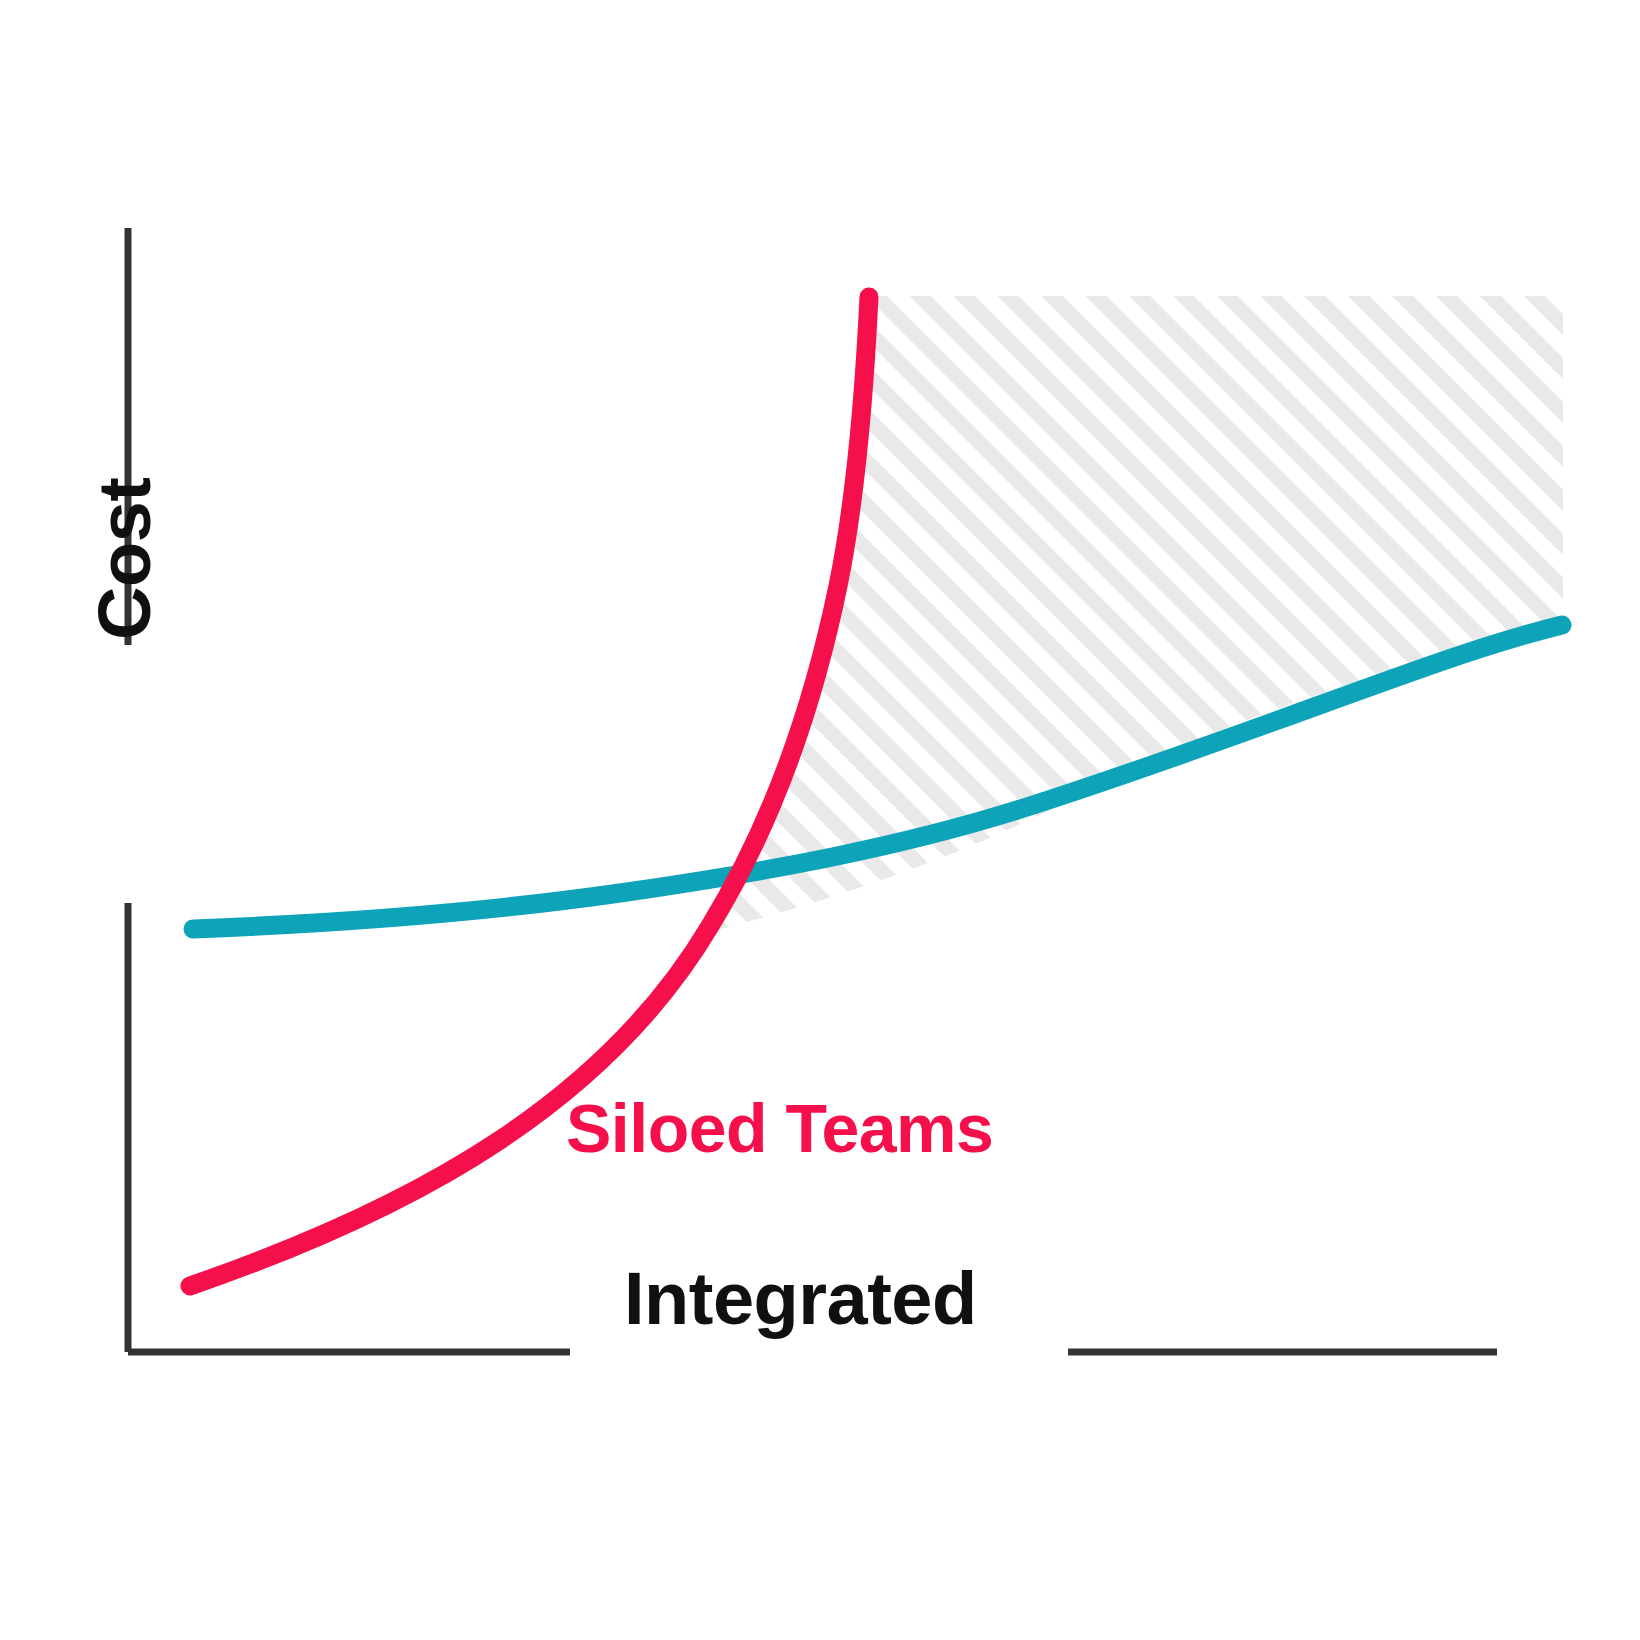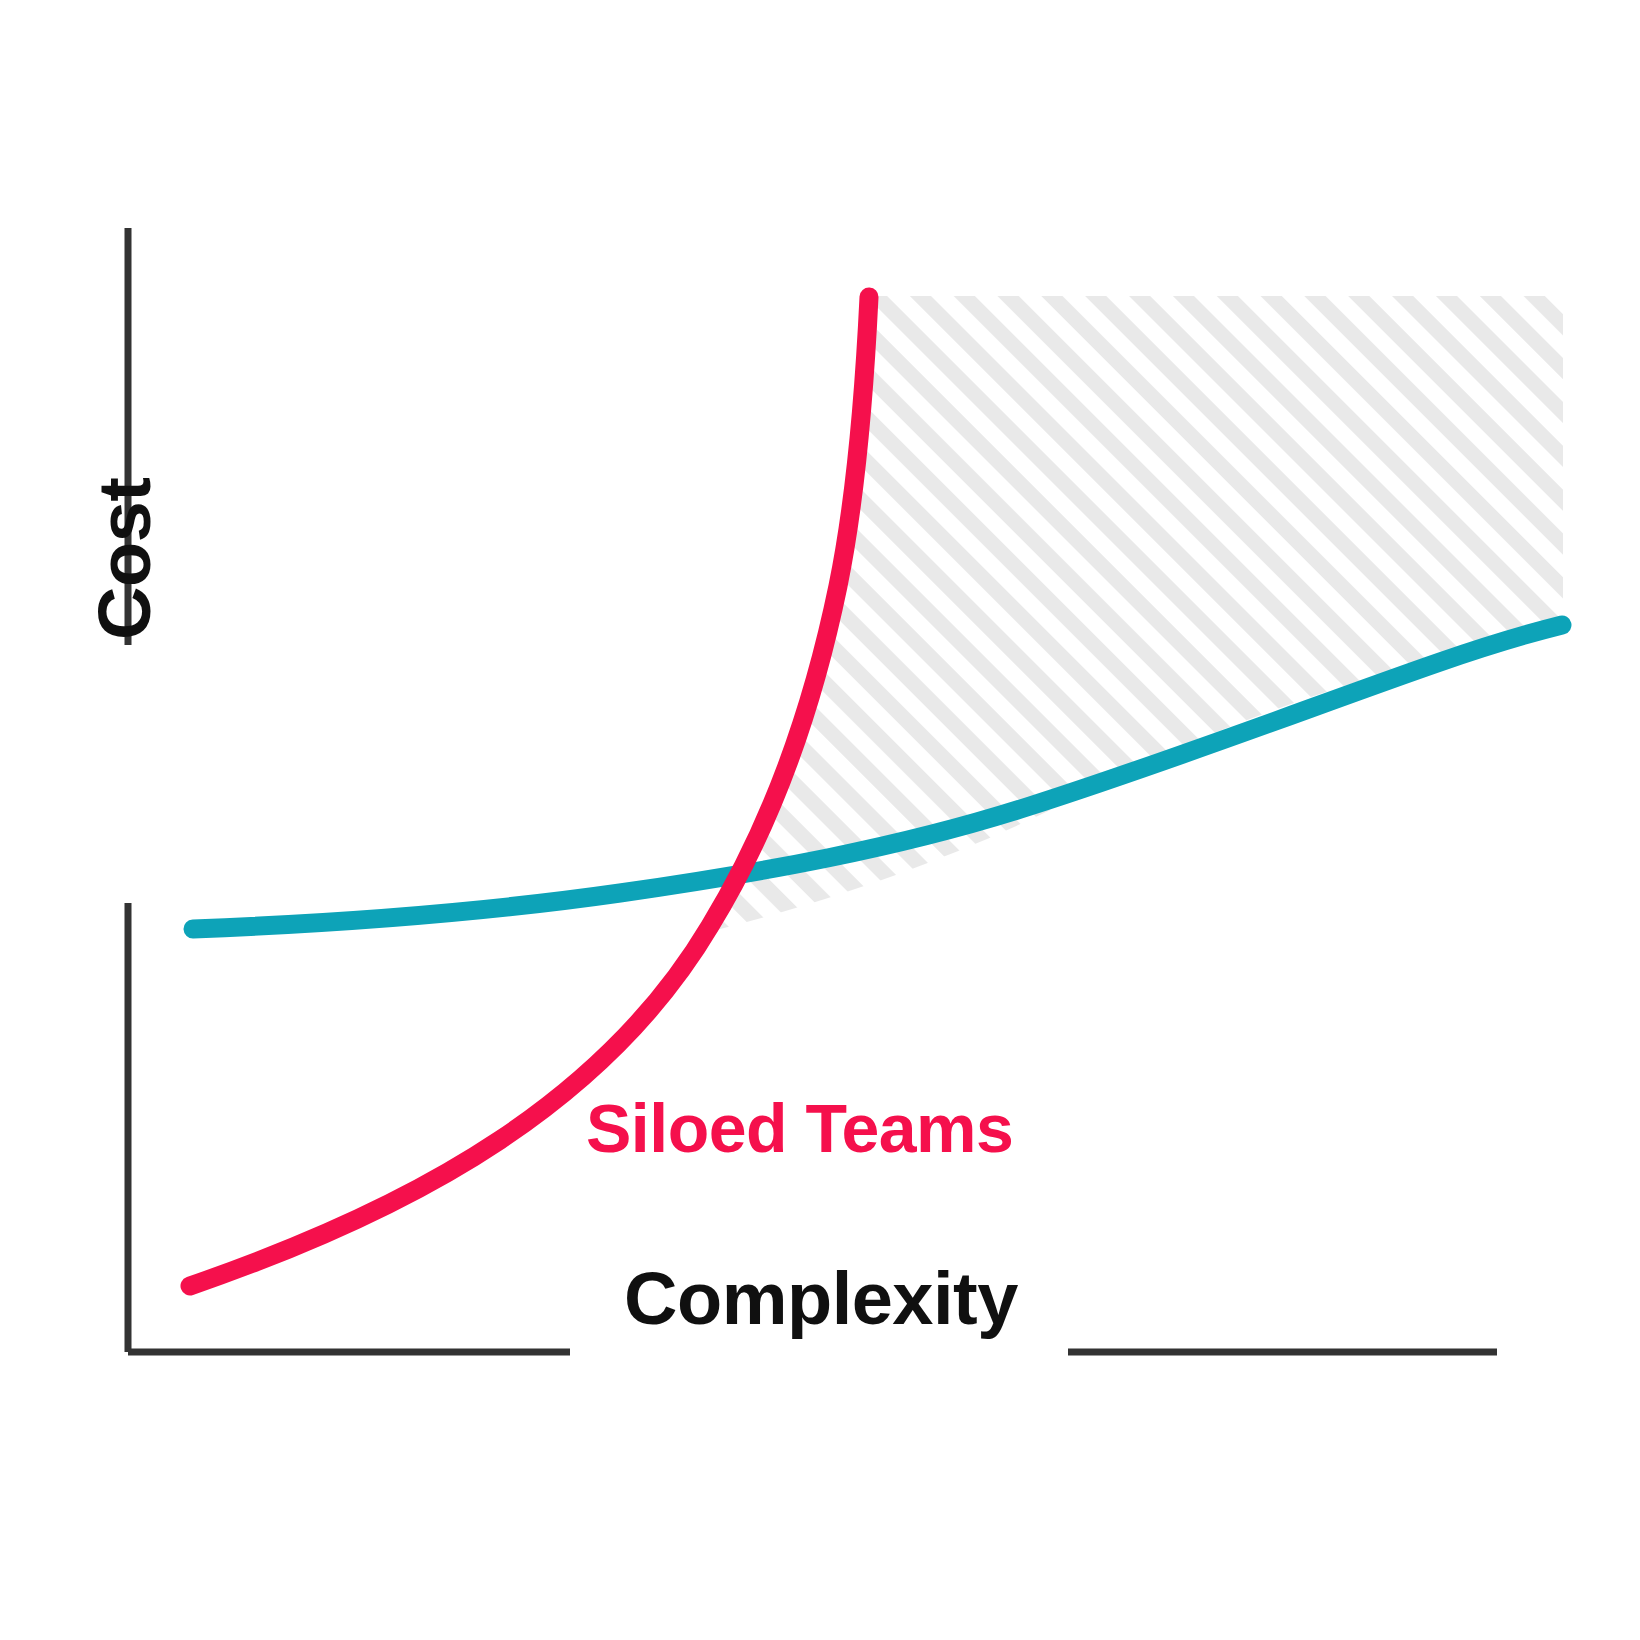--- a/index.html
+++ b/index.html
@@ -30,21 +30,21 @@
     font-size:74px;
     line-height:1;
   }
   .series-label{
     position:absolute;
     font-weight:bold;
     white-space:nowrap;
     letter-spacing:-0.5px;
     line-height:1;
   }
-  #label-siloed{left:586px;top:1094px;font-size:68px;}
+  #label-siloed{left:566px;top:1094px;font-size:68px;}
   #label-integrated{left:932px;top:872px;font-size:68px;}
 </style>
 </head>
 <body>
 
 <div id="stage">
 
   <svg id="chart-svg" viewBox="0 0 1640 1640">
     <defs>
       <pattern id="hatchPattern" width="31" height="31" patternUnits="userSpaceOnUse" patternTransform="rotate(-45)">
@@ -86,18 +86,18 @@
 
     <path d="M 190,1286
              C 300,1248 410,1200 500,1140
              C 590,1080 660,1010 710,926
              C 770,828 812,712 838,586
              C 854,508 864,400 869,297" fill="none" stroke="#F5104C" stroke-width="19" stroke-linecap="round" stroke-linejoin="round"></path>
   </svg>
 
   <div class="axis-label" id="ylabel">Cost</div>
 
-  <div class="axis-label" id="xlabel">Complexity</div>
+  <div class="axis-label" id="xlabel">Integrated</div>
 
   <div class="series-label" id="label-siloed" style="color:#F5104C;">Siloed Teams</div>
 
 
 </div>
 
 </body></html>

